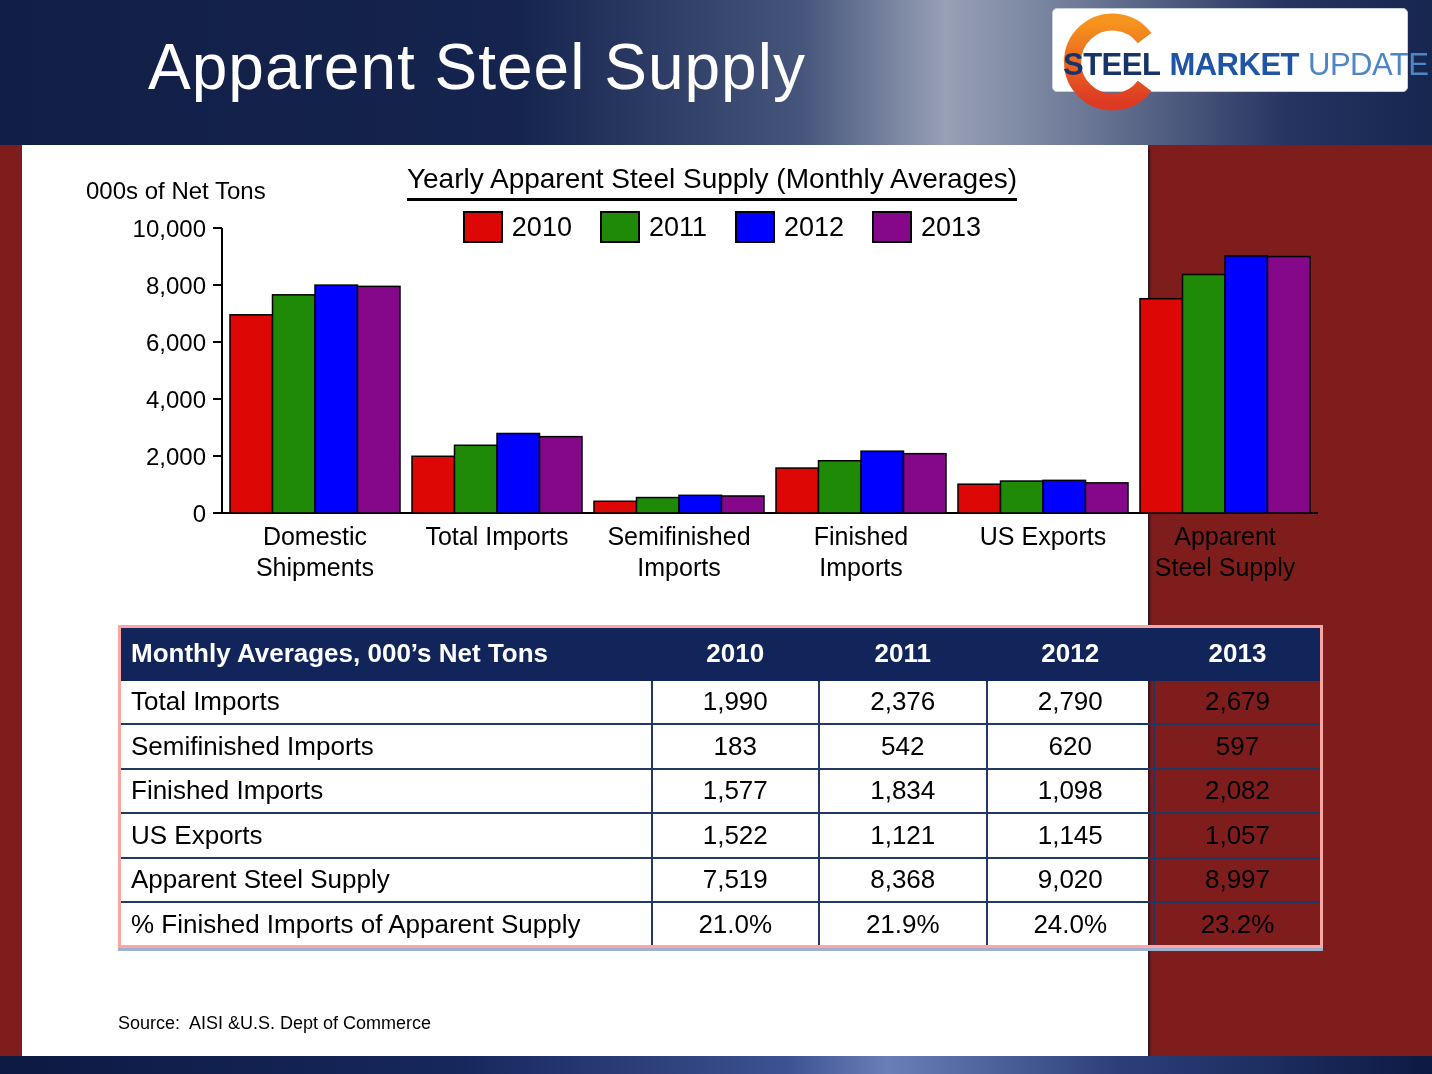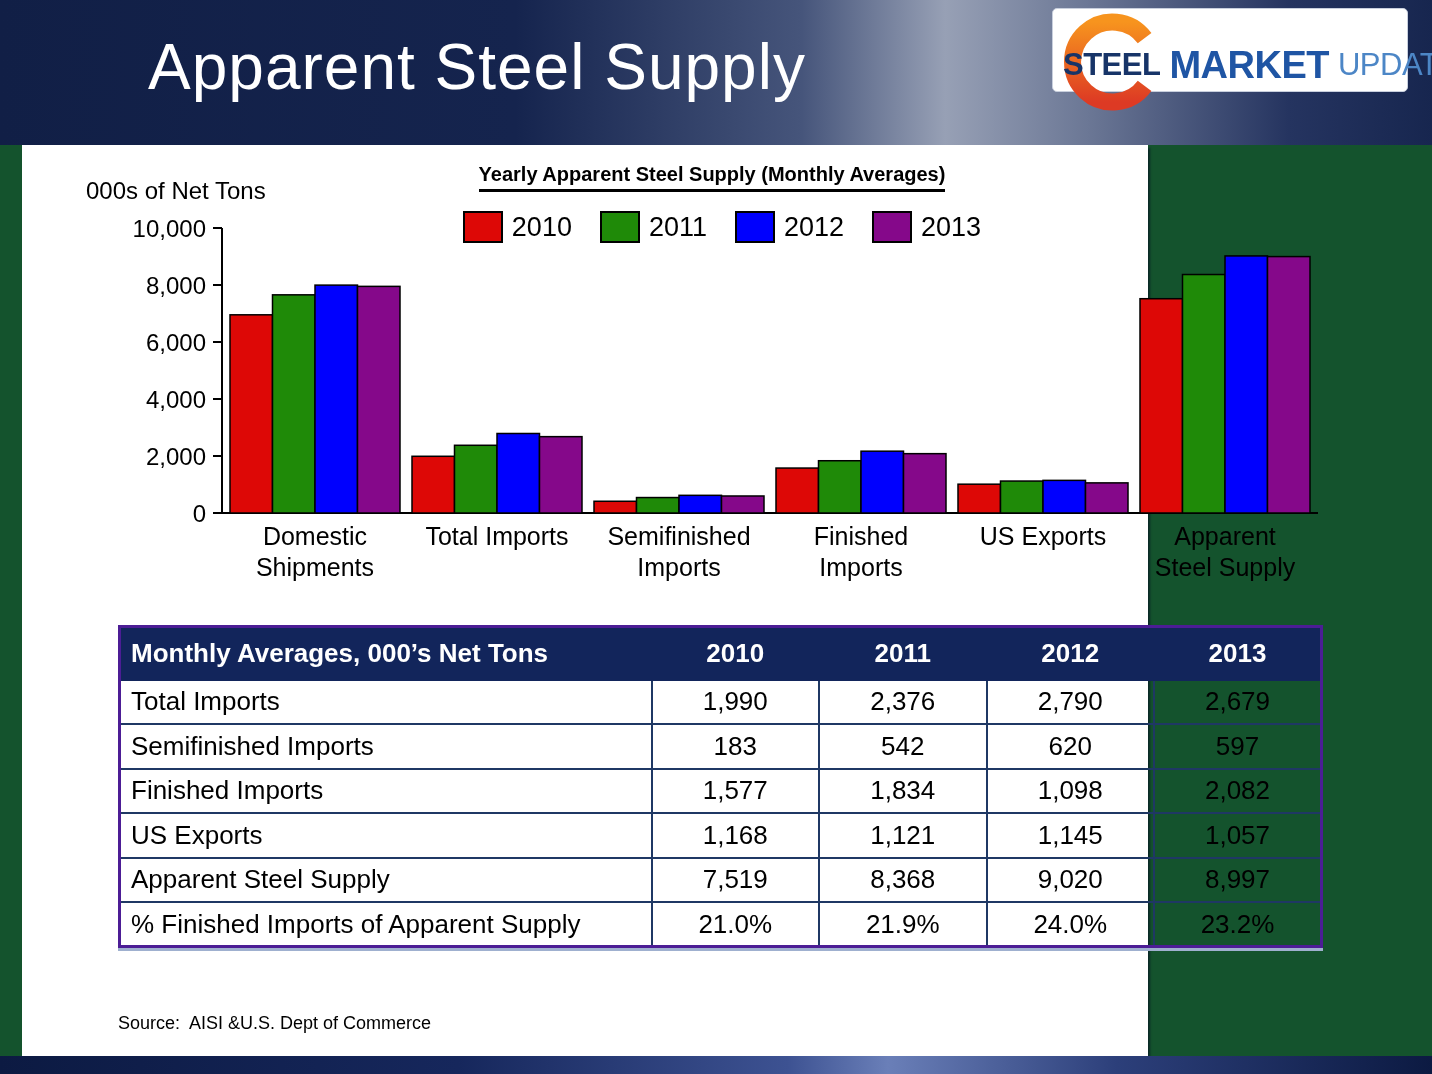--- a/index.html
+++ b/index.html
@@ -1,42 +1,42 @@
 <!DOCTYPE html>
 <html><head>
 <meta charset="utf-8">
 <style>
   html,body{margin:0;padding:0;background:#0e1d46;}
   *{box-sizing:border-box;}
   .slide{position:relative;width:1432px;height:1074px;overflow:hidden;
-         background:#14532d;font-family:"Liberation Sans",sans-serif;}
+         background:#7f1d1d;font-family:"Liberation Sans",sans-serif;}
 
   
   .header{position:absolute;left:0;top:0;width:1432px;height:145px;
     background:linear-gradient(90deg,#111f46 0%,#15244e 36%,#46557b 56%,#97a0b5 66%,#6b7795 76%,#253460 90%,#17264f 100%);}
   .slide-title{position:absolute;left:148px;top:30px;color:#ffffff;
     font-size:64px;font-weight:400;letter-spacing:1px;white-space:nowrap;}
 
   
   .logo-box{position:absolute;left:1052px;top:8px;width:356px;height:84px;
     background:#ffffff;border-radius:5px;border:1px solid #c8cfdd;}
   .logo-svg{position:absolute;left:0;top:0;}
   .logo-text{position:absolute;left:10px;top:0;height:112px;display:flex;
     align-items:center;white-space:nowrap;letter-spacing:-0.5px;}
   .logo-word1{font-size:31px;font-weight:bold;color:#173468;}
-  .logo-word2{font-size:38px;font-weight:bold;color:#1f55a4;margin-left:9px;}
+  .logo-word2{font-size:31px;font-weight:bold;color:#1f55a4;margin-left:9px;}
   .logo-word3{font-size:31px;font-weight:400;color:#4c86c6;margin-left:9px;}
 
   
   .panel{position:absolute;left:22px;top:145px;width:1126px;height:911px;
     background:#ffffff;box-shadow:2px 3px 2px rgba(5,12,35,0.6);}
 
   .units-label{position:absolute;left:64px;top:32px;font-size:24px;color:#000;}
   .chart-title{position:absolute;left:280px;top:18px;width:800px;text-align:center;}
-  .chart-title span{display:inline-block;font-size:20px;font-weight:bold;color:#000;
+  .chart-title span{display:inline-block;font-size:28px;font-weight:normal;color:#000;
     border-bottom:3px solid #000;padding-bottom:3px;margin-left:20px;}
 
   .legend{position:absolute;left:150px;top:66px;width:1100px;display:flex;
     justify-content:center;align-items:center;gap:28px;}
   .legend-item{display:flex;align-items:center;gap:9px;}
   .legend-swatch{width:40px;height:32px;border:2.5px solid #000;}
   .legend-label{font-size:27px;color:#000;}
 
   .chart-svg{position:absolute;left:0;top:0;}
 
@@ -46,21 +46,21 @@
   .data-table col.c-label{width:532px;}
   .data-table col.c-year{width:167.5px;}
   .data-table th,.data-table td{border:2px solid #1f3864;font-size:26px;color:#000;
     padding:0 10px;height:44.5px;vertical-align:middle;}
   .data-table thead th{background:#12255b;color:#ffffff;font-weight:bold;height:53px;
     border-color:#12255b;}
   .data-table thead th.h-label{text-align:left;}
   .data-table thead th.h-year{text-align:center;}
   .data-table td.cell-label{text-align:left;}
   .data-table td.cell-value{text-align:center;}
-  .data-table{border:3px solid #4c1d95;box-shadow:0 3px 0 #9fb0cf;}
+  .data-table{border:3px solid #fca5a5;box-shadow:0 3px 0 #9fb0cf;}
 
   
   .footer-source{position:absolute;left:96px;top:868px;font-size:18px;color:#000;white-space:pre;}
   .footer-copyright{position:absolute;right:96px;top:868px;font-size:26px;color:#000;white-space:pre;}
 
   
   .bottom-band{position:absolute;left:0;top:1056px;width:1432px;height:18px;
     background:linear-gradient(90deg,#0c1a42 0%,#16275c 32%,#3d5292 55%,#6a7fb8 62%,#2c3f7a 78%,#0c1a42 100%);}
 </style>
 </head>
@@ -200,21 +200,21 @@
           </tr>
           <tr>
             <td class="cell-label">Finished Imports</td>
             <td class="cell-value">1,577</td>
             <td class="cell-value">1,834</td>
             <td class="cell-value">1,098</td>
             <td class="cell-value">2,082</td>
           </tr>
           <tr>
             <td class="cell-label">US Exports</td>
-            <td class="cell-value">1,168</td>
+            <td class="cell-value">1,522</td>
             <td class="cell-value">1,121</td>
             <td class="cell-value">1,145</td>
             <td class="cell-value">1,057</td>
           </tr>
           <tr>
             <td class="cell-label">Apparent Steel Supply</td>
             <td class="cell-value">7,519</td>
             <td class="cell-value">8,368</td>
             <td class="cell-value">9,020</td>
             <td class="cell-value">8,997</td>

